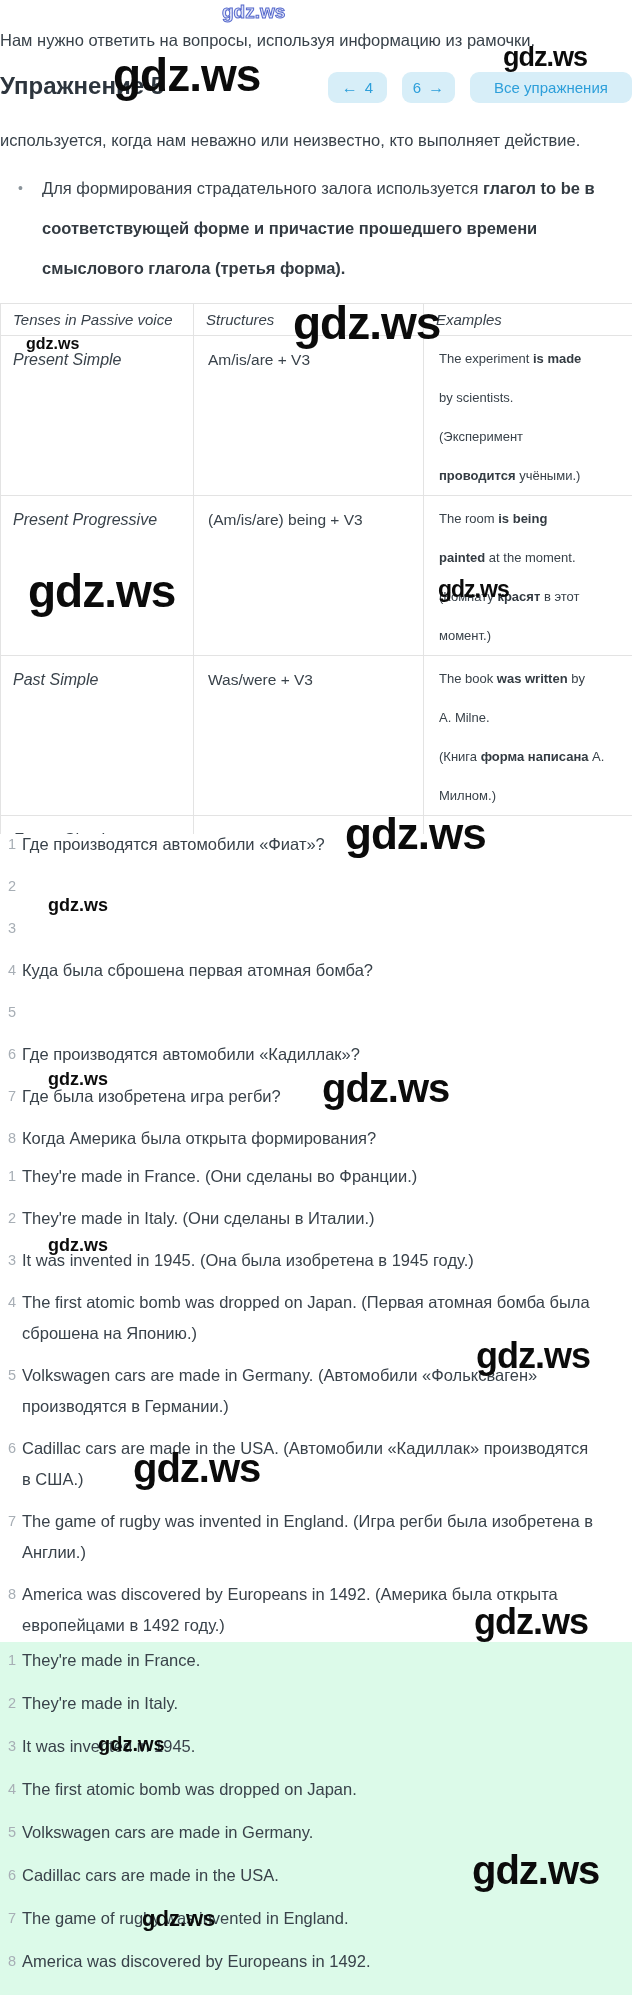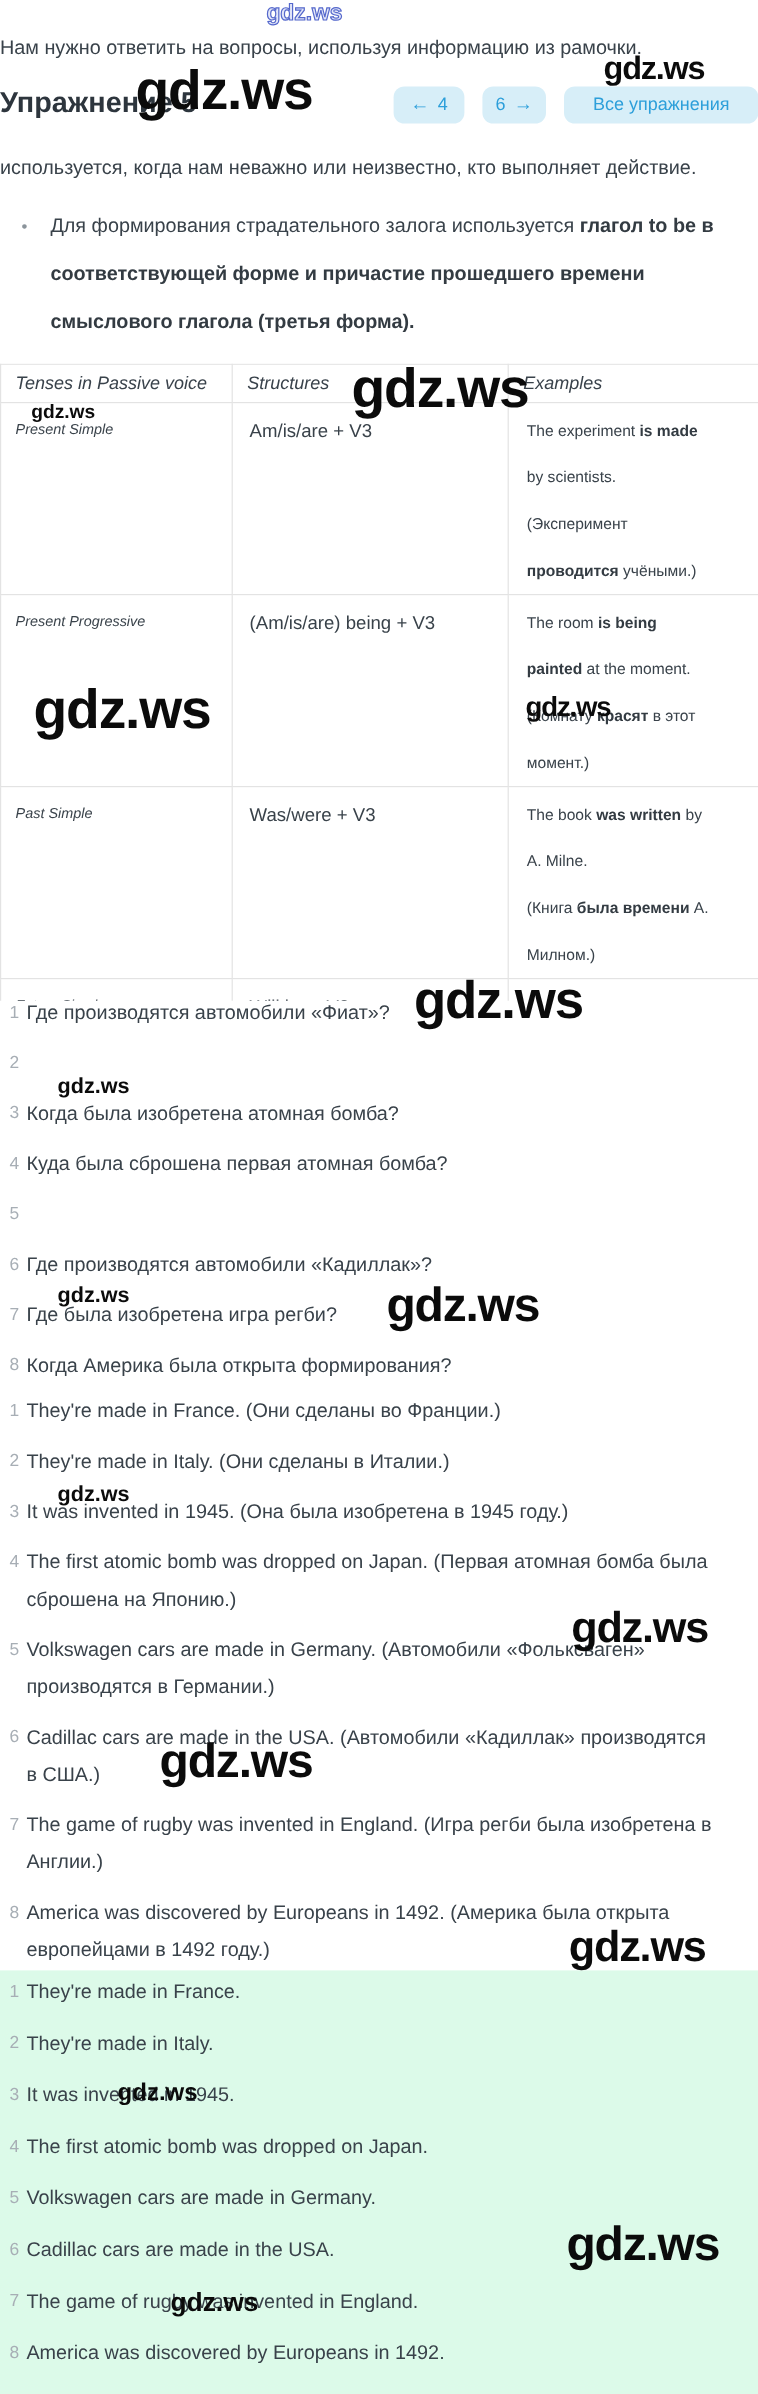--- a/index.html
+++ b/index.html
@@ -34,21 +34,21 @@
   .bold { font-weight:700; color:#333b42; }
 
   
   #table-wrap { position:absolute; top:303px; left:0; width:632px; height:531px; overflow:hidden; }
   table { border-collapse:collapse; table-layout:fixed; width:632px; }
   col.c1{width:193px;} col.c2{width:230px;} col.c3{width:209px;}
   th,td { border:1px solid #e3e3e3; vertical-align:top; text-align:left; }
   th { font-style:italic; font-weight:400; font-size:15px; color:#39424b; padding:7px 8px 7px 12px; height:31px; }
   tr.row { height:160px; }
   tr.row-last td { border-bottom:none; }
-  td.tense { font-style:italic; font-size:12px; padding:15px 8px 6px 12px;margin-left:11px; }
+  td.tense { font-style:italic; font-size:16px; padding:15px 8px 6px 12px;margin-left:11px; }
   td.structure { font-size:15.5px; padding:15px 8px 6px 14px; }
   td.example { font-size:13px; padding:3px 8px 0 15px; line-height:39px; }
   td.example .xline { white-space:nowrap; }
 
   
   ol.nlist { list-style:none; }
   ol.nlist li { display:flex; }
   ol.nlist .num { flex:none; width:22px; padding-left:8px; color:#a7aeb5; font-size:14.5px; }
   ol.nlist .txt { font-size:16.5px; color:#39424a; }
 
@@ -152,21 +152,21 @@
         <div class="xline"><span>(Комнату </span><span class="bold">красят</span><span> в этот</span></div>
         <div class="xline"><span>момент.)</span></div>
       </td>
     </tr>
     <tr class="row">
       <td class="tense">Past Simple</td>
       <td class="structure">Was/were + V3</td>
       <td class="example">
         <div class="xline"><span>The book </span><span class="bold">was written</span><span> by</span></div>
         <div class="xline"><span>A. Milne.</span></div>
-        <div class="xline"><span>(Книга </span><span class="bold">была времени</span><span> А.</span></div>
+        <div class="xline"><span>(Книга </span><span class="bold">форма написана</span><span> А.</span></div>
         <div class="xline"><span>Милном.)</span></div>
       </td>
     </tr>
     <tr class="row row-last">
       <td class="tense">Future Simple</td>
       <td class="structure">Will be + V3</td>
       <td class="example"></td>
     </tr>
   </tbody>
     </table>
@@ -175,21 +175,20 @@
 <ol class="sec nlist" id="questions">
   <li>
       <span class="num">1</span>
       <span class="txt">Где производятся автомобили «Фиат»?</span>
     </li>
   <li>
       <span class="num">2</span>
     </li>
   <li>
       <span class="num">3</span>
-      <span class="txt">Когда была изобретена атомная бомба?</span>
     </li>
   <li>
       <span class="num">4</span>
       <span class="txt">Куда была сброшена первая атомная бомба?</span>
     </li>
   <li>
       <span class="num">5</span>
     </li>
   <li>
       <span class="num">6</span>

